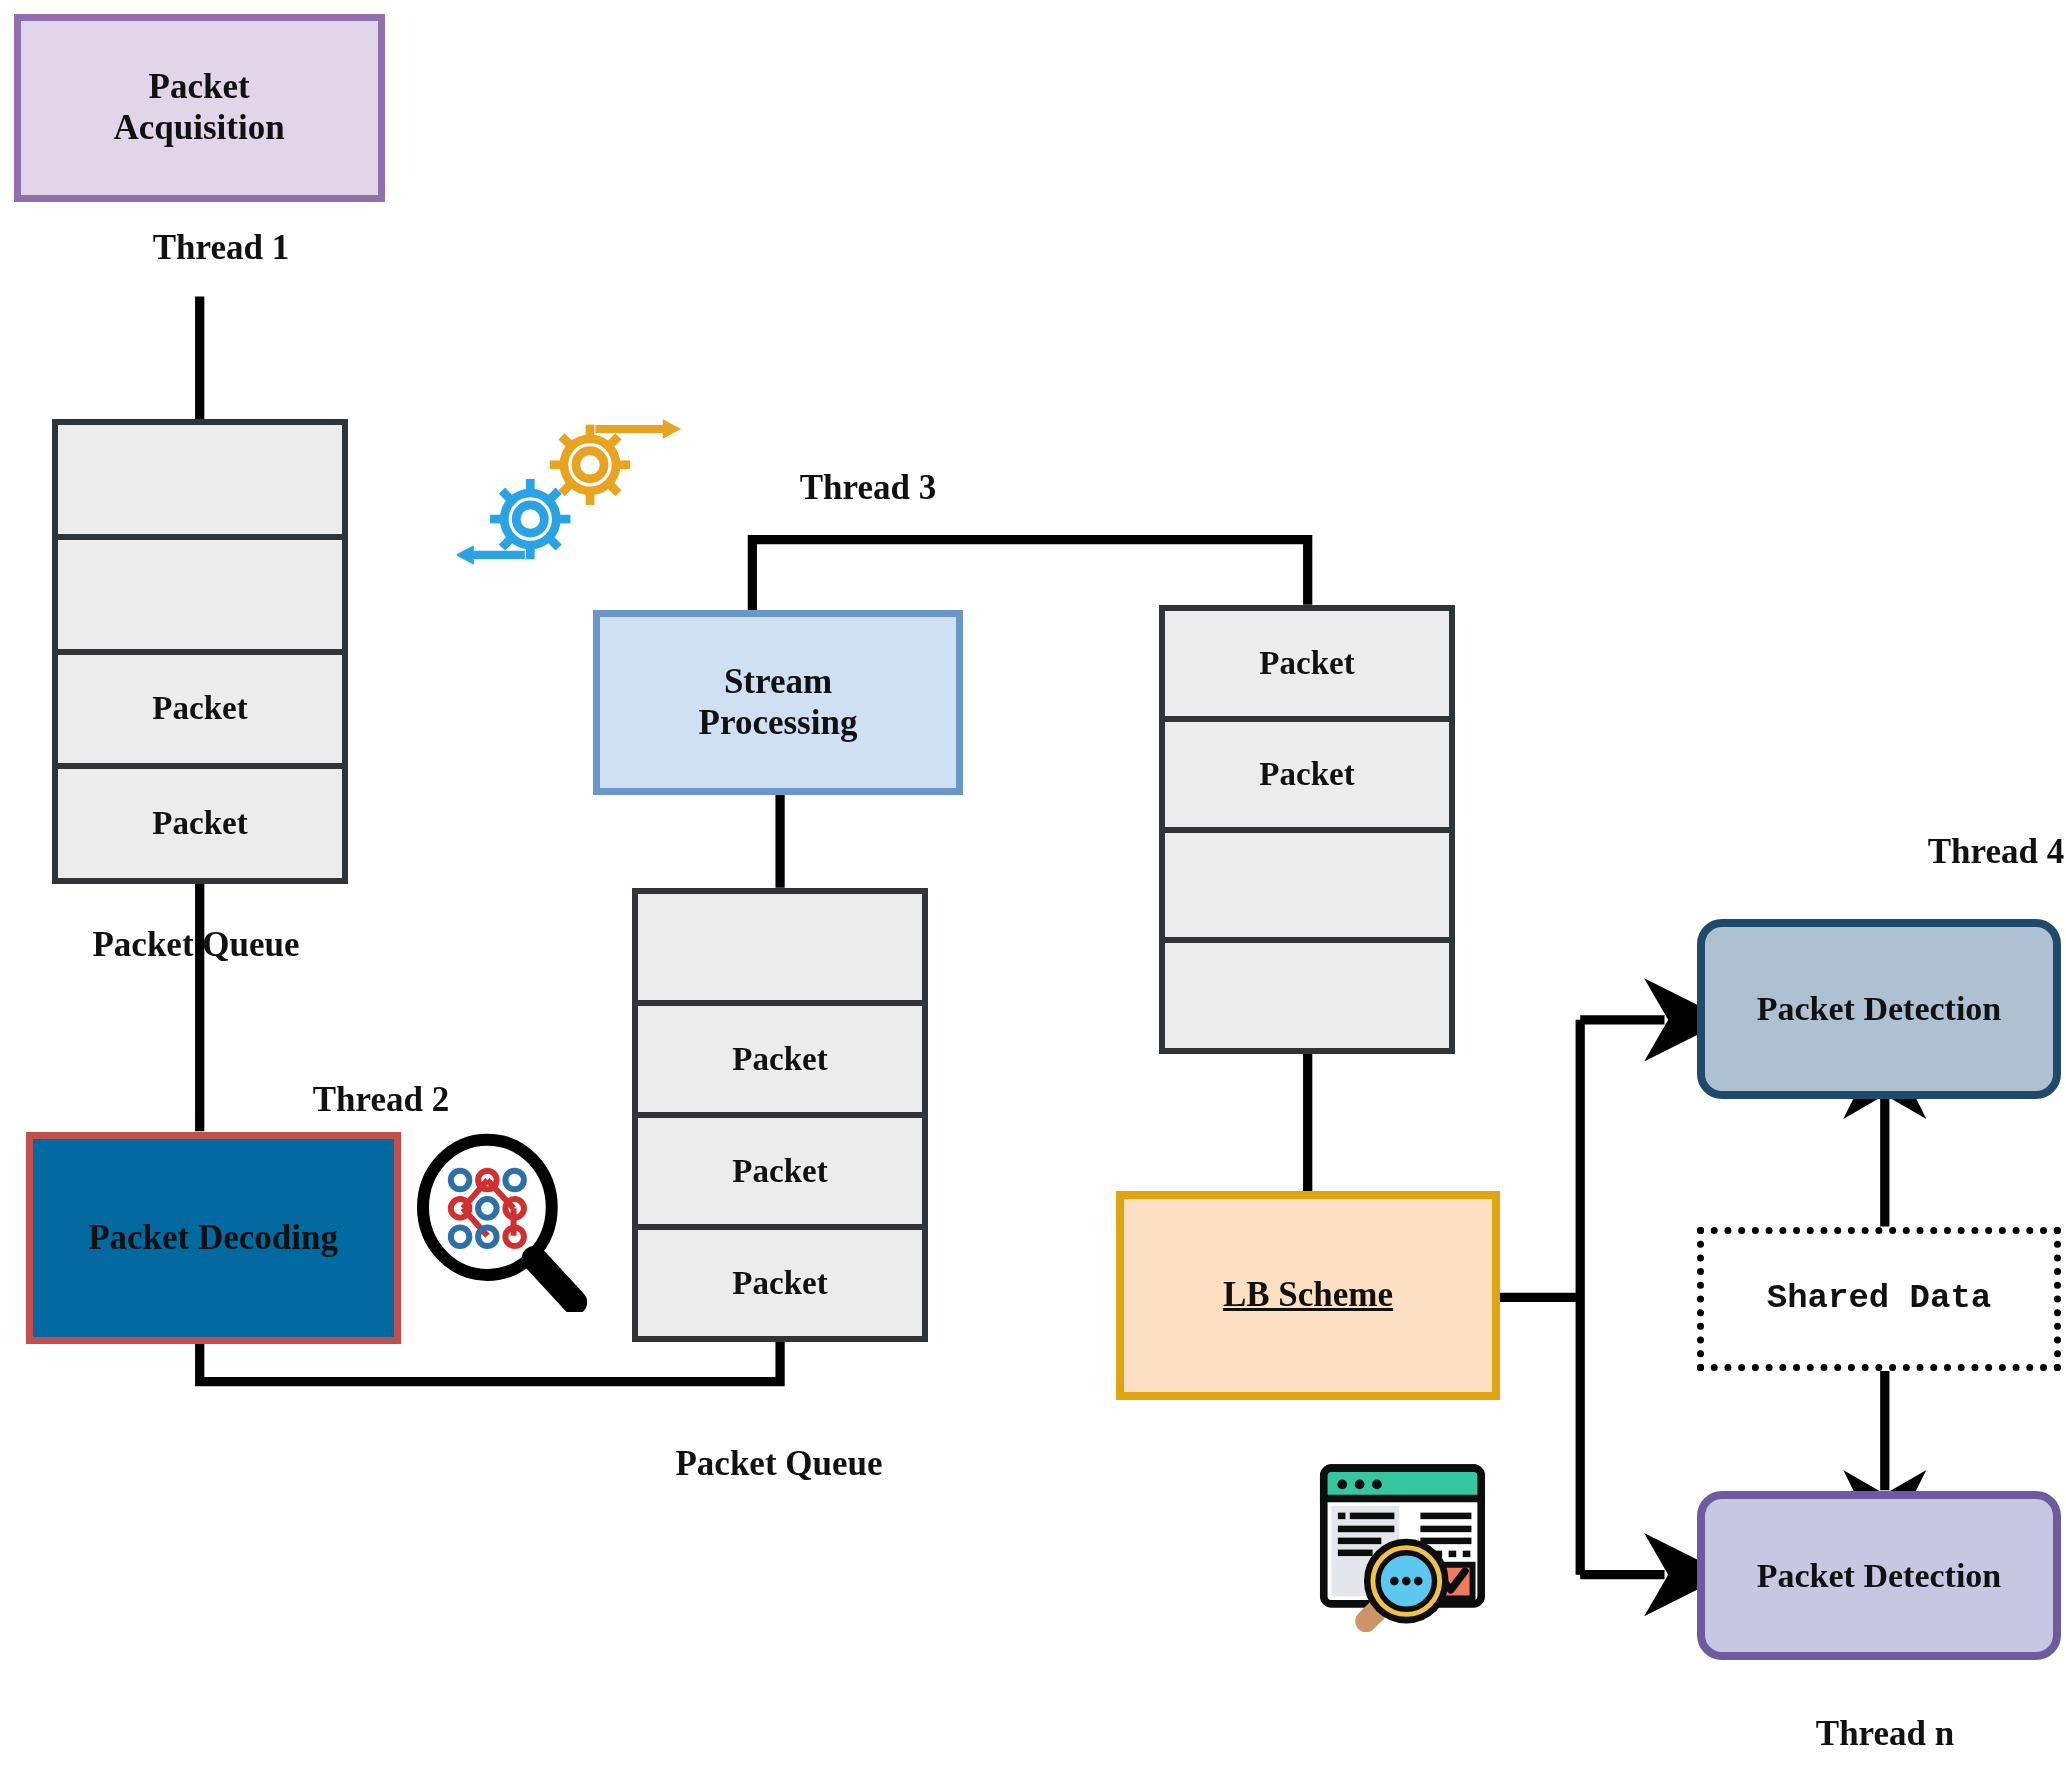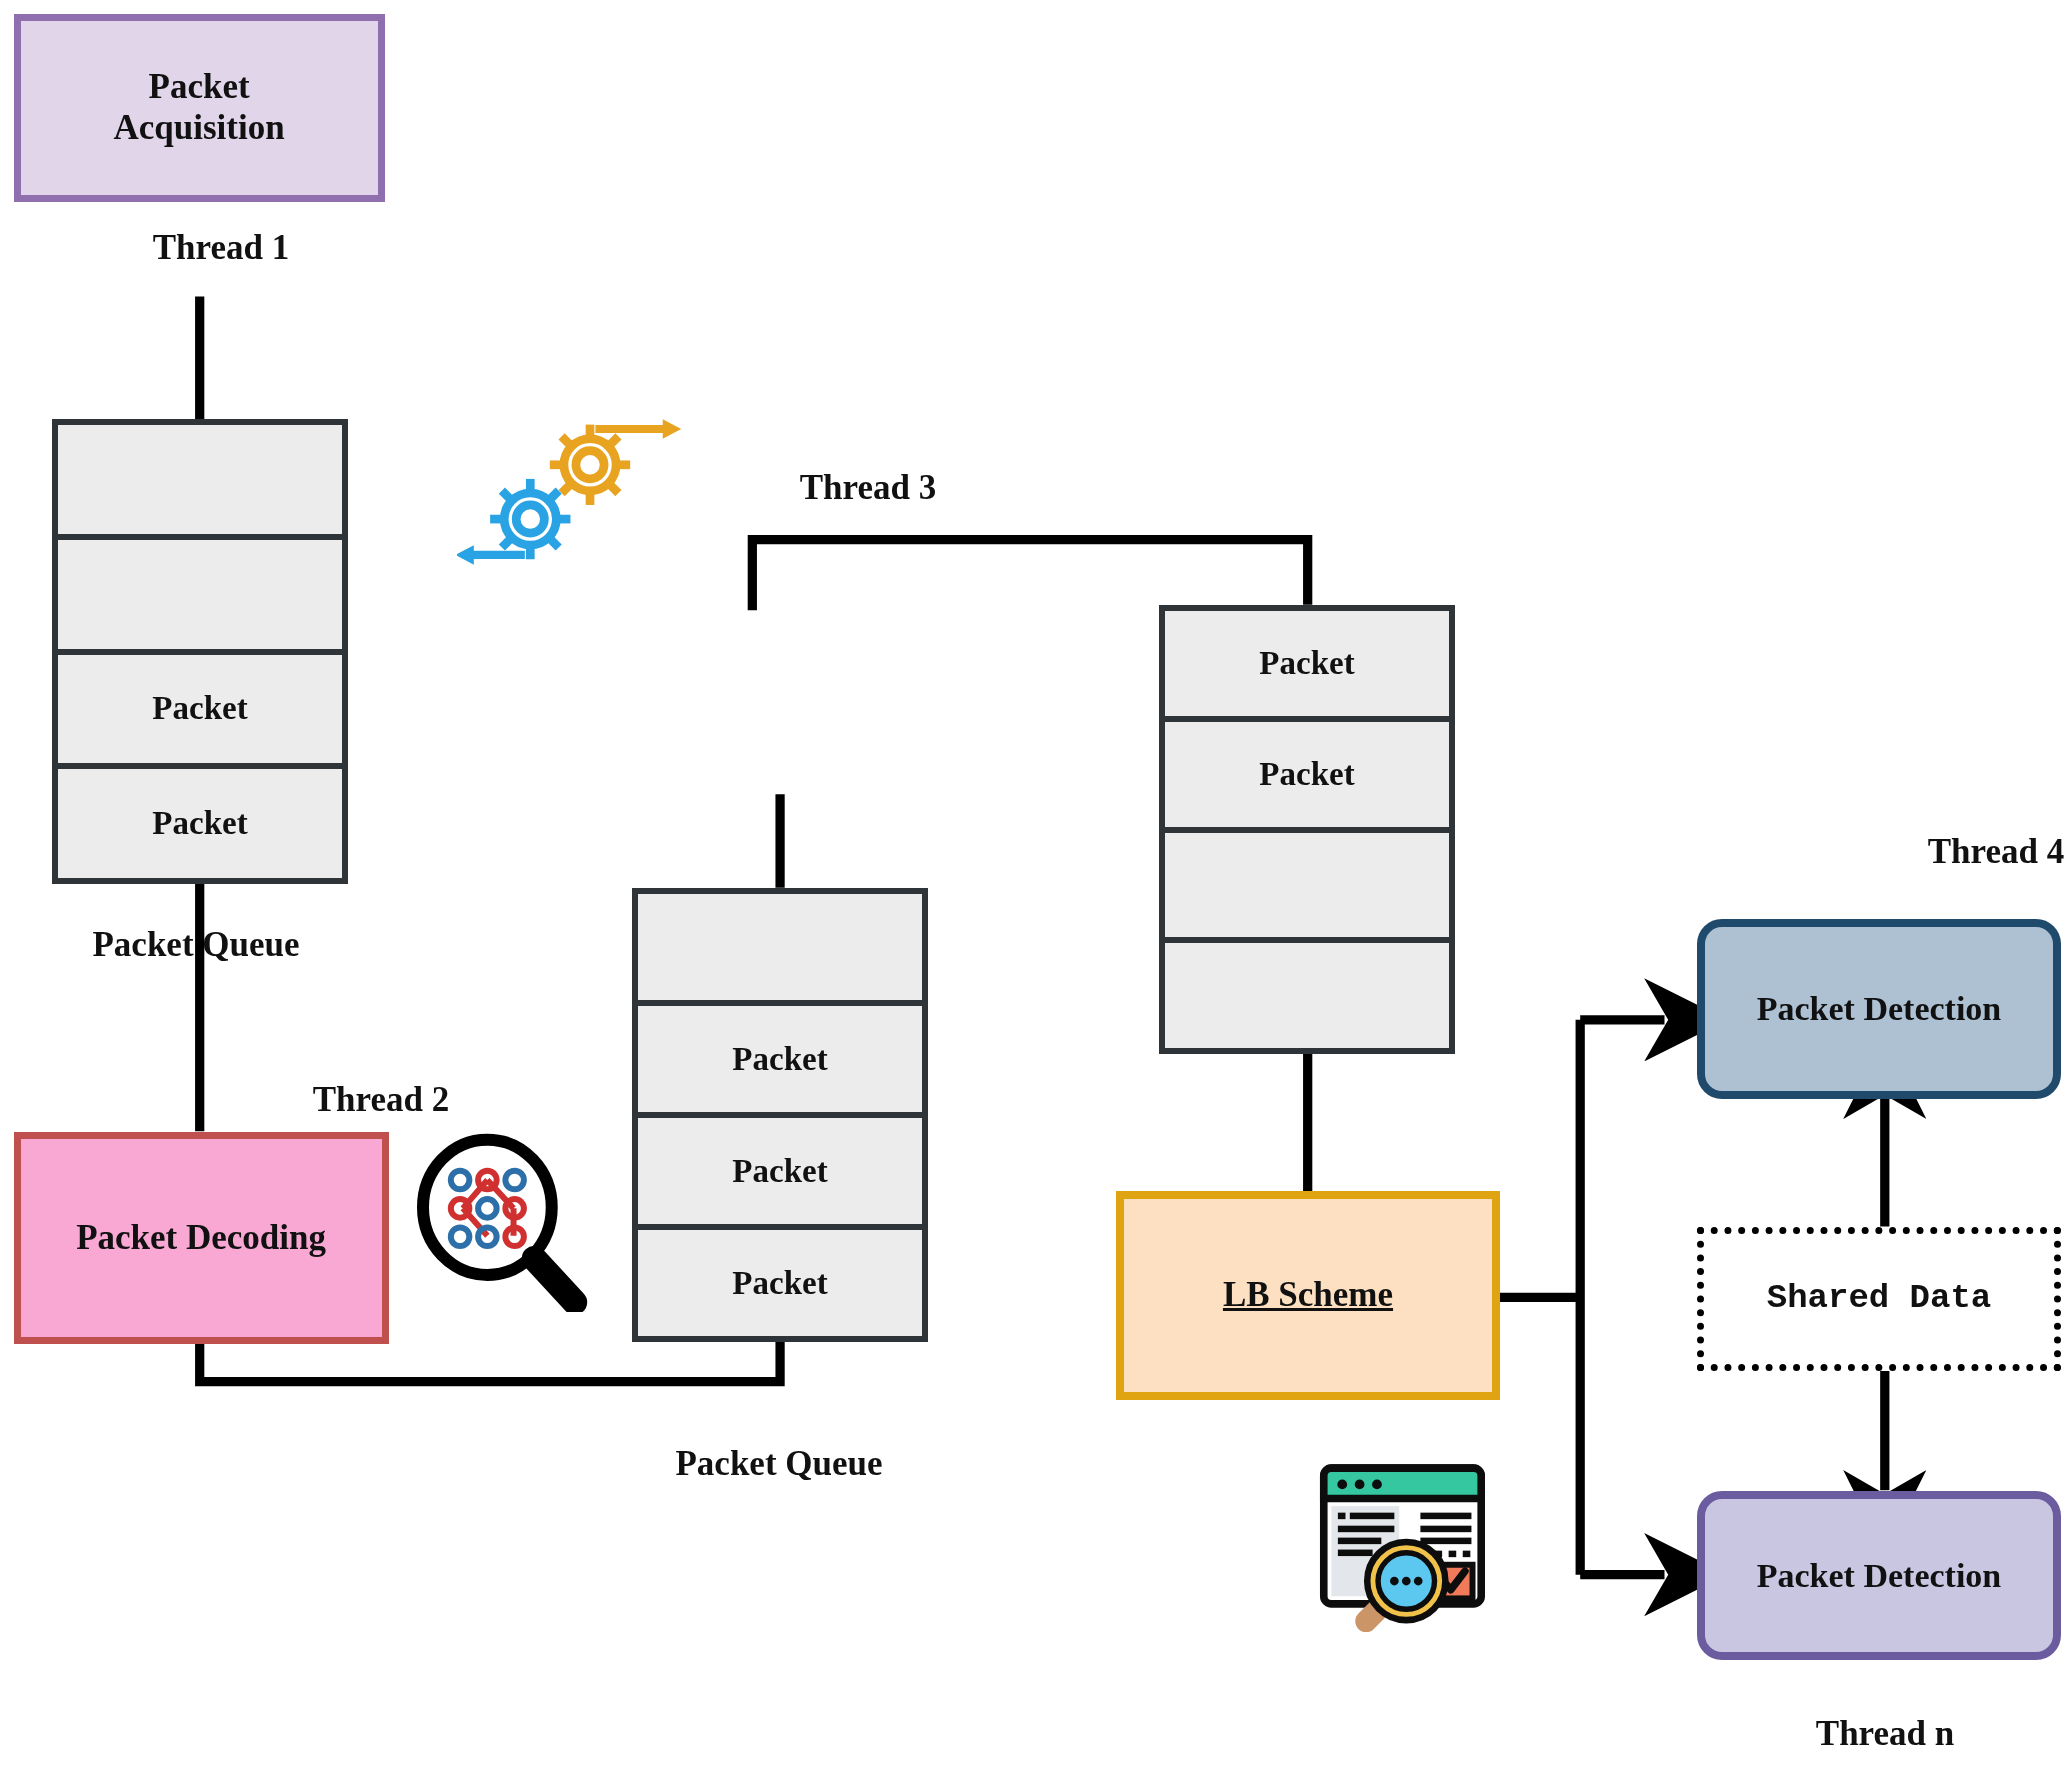--- a/index.html
+++ b/index.html
@@ -16,21 +16,21 @@
   .node{
     position:absolute;
     box-sizing:border-box;
     display:flex;align-items:center;justify-content:center;
     text-align:center;
     font-weight:700;
     color:#111111;
     line-height:1.15;
   }
   .node.acq{ border:7.6px solid #8F6FAE; background:#E1D5EA; font-size:35px; }
-  .node.dec{ border:7.6px solid #C0504D; background:#f9a8d4; font-size:35px; }
+  .node.dec{ border:7.6px solid #C0504D; background:#0369a1; font-size:35px;margin-left:12px; }
   .node.stream{ border:7.6px solid #6B96C9; background:#CFE0F3; font-size:35px; }
   .node.lb{ border:8.7px solid #E0A312; background:#FCE0C1; font-size:35px;text-decoration:underline; }
   .node.det4{ border:8.7px solid #204A6B; background:#AEC1D3; border-radius:25px; font-size:34px; }
   .node.detn{ border:8.7px solid #6B5CA0; background:#C9C6E2; border-radius:25px; font-size:34px; }
   .node.shared{ border:7.6px dotted #000000; background:#ffffff; font-size:34px; font-weight:700;}
 
   
   .queue{
     position:absolute;
     box-sizing:border-box;
@@ -173,20 +173,26 @@
           <rect x="-74" y="-8" width="22" height="16" transform="rotate(45)"></rect>
           <rect x="52" y="-8" width="22" height="16" transform="rotate(45)"></rect>
         </g>
         <path d="M-10,66 L-110,66" stroke="#29A3E3" stroke-width="15" fill="none"></path>
         <path d="M-104,48 L-138,66 L-104,84 Z" fill="#29A3E3"></path>
       </g>
     </g>
   </svg>
 
   <div class="lbl c" style="left:868px;top:468px;">Thread 3</div>
+  <div class="node stream" style="left:593px;top:610px;width:370px;height:185px;">
+    <div>
+      <div>Stream</div>
+      <div>Processing</div>
+    </div>
+  </div>
 
   <div class="queue" style="left:632px;top:888px;width:296px;height:454px;">
     <div class="qcell"></div>
     <div class="qcell">Packet</div>
     <div class="qcell">Packet</div>
     <div class="qcell">Packet</div>
   </div>
   <div class="lbl c" style="left:779px;top:1444px;">Packet Queue</div>
 
   <div class="queue" style="left:1159px;top:605px;width:296px;height:449px;">

